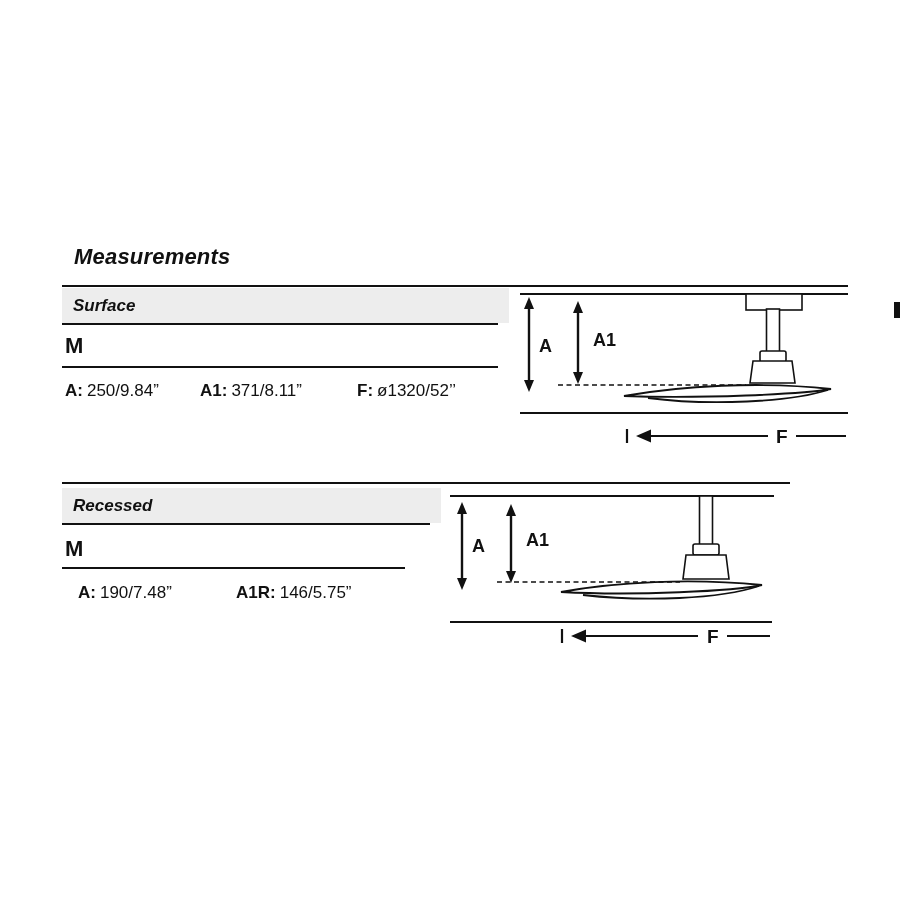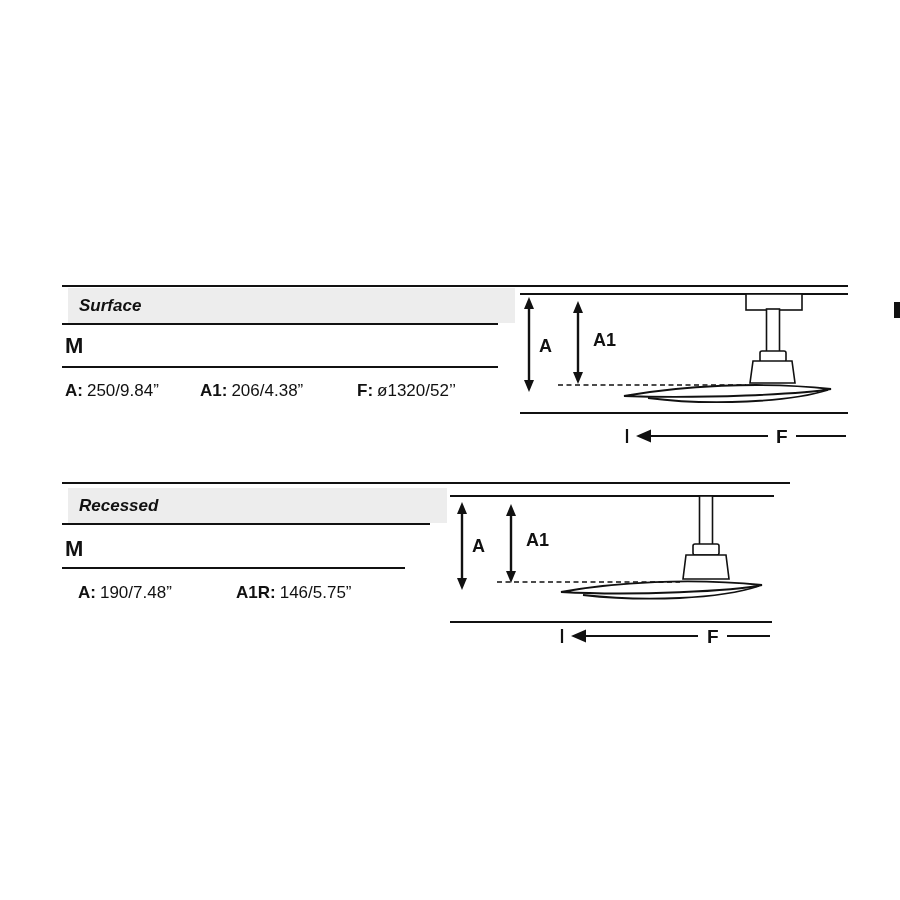--- a/index.html
+++ b/index.html
@@ -1,47 +1,48 @@
 <!DOCTYPE html>
 <html><head>
 <meta charset="utf-8">
 <style>
   html,body{margin:0;padding:0;background:#fff;}
   body{width:900px;height:900px;font-family:"Liberation Sans",sans-serif;color:#111;}
   .page{position:relative;width:900px;height:900px;background:#fff;overflow:hidden;}
   .page-title{position:absolute;left:74px;top:244px;font-size:22px;font-weight:bold;font-style:italic;letter-spacing:.2px;}
   .rule{position:absolute;background:#111;}
-  .header-bar{position:absolute;background:#ededed;display:flex;align-items:center;padding-left:11px;font-style:italic;font-weight:bold;font-size:17px;margin-left:6px;}
+  .header-bar{position:absolute;background:#ededed;display:flex;align-items:center;padding-left:11px;font-style:italic;font-weight:bold;font-size:17px;}
   .model{position:absolute;font-weight:bold;font-size:22px;}
   .spec{position:absolute;font-size:17px;white-space:nowrap;}
   .spec .lbl{font-weight:bold;margin-right:4px;}
   .spec .val{font-weight:normal;}
   .diagram{position:absolute;}
   .edge-artifact{position:absolute;background:#111;}
   text{font-family:"Liberation Sans",sans-serif;font-weight:bold;fill:#111;}
 </style>
 </head>
 <body>
 
 <div class="page">
 
+  <div class="page-title">Measurements</div>
 
   <div class="rule" style="left:62px;top:285px;width:786px;height:2px;"></div>
   <div class="header-bar" style="left:62px;top:288px;width:436px;height:35px;">
     <span>Surface</span>
   </div>
   <div class="rule" style="left:62px;top:323px;width:436px;height:1.5px;"></div>
   <div class="model" style="left:65px;top:333px;">M</div>
   <div class="rule" style="left:62px;top:366px;width:436px;height:1.5px;"></div>
 
   <div class="spec" style="left:65px;top:381px;">
     <span class="lbl">A:</span><span class="val">250/9.84”</span>
   </div>
   <div class="spec" style="left:200px;top:381px;">
-    <span class="lbl">A1:</span><span class="val">206/4.38”</span>
+    <span class="lbl">A1:</span><span class="val">371/8.11”</span>
   </div>
   <div class="spec" style="left:357px;top:381px;">
     <span class="lbl">F:</span><span class="val">ø1320/52’’</span>
   </div>
 
   <svg class="diagram" style="left:515px;top:284px;" width="341" height="168" viewBox="515 284 341 168">
 
     <line x1="520" y1="294" x2="848" y2="294" stroke="#111" stroke-width="2.2"></line>
 
     <rect x="746" y="294" width="56" height="16" fill="#fff" stroke="#111" stroke-width="1.6"></rect>

